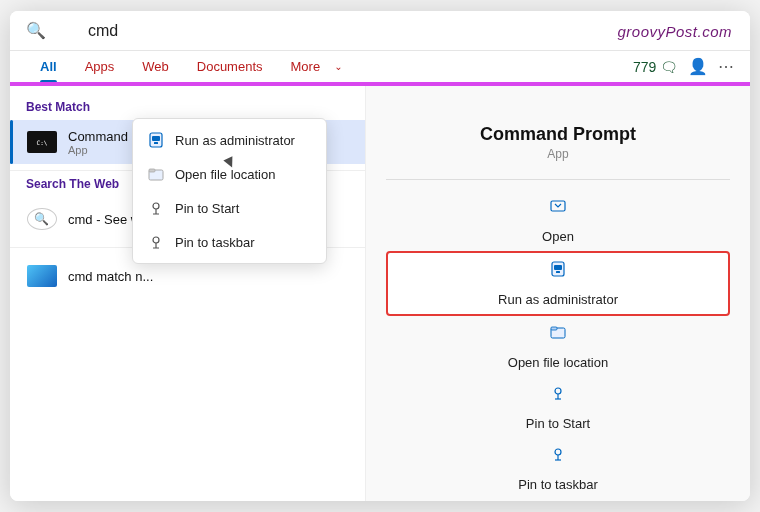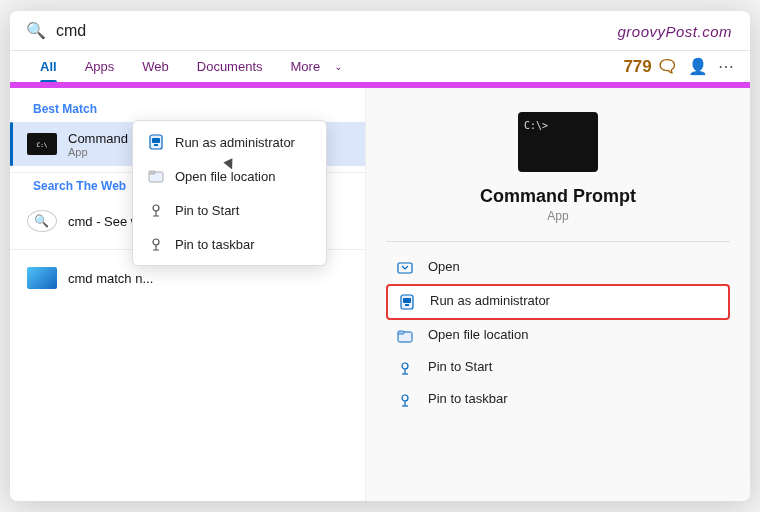--- a/index.html
+++ b/index.html
@@ -49,34 +49,35 @@
       font-size: 16px;
     }
     .search-input {
       border: none;
       outline: none;
       font-size: 16px;
       color: #222;
       flex: 1;
       background: transparent;
       font-family: inherit;
+      margin-left: 32px;
     }
     
     .nav-tabs {
       display: flex;
       align-items: center;
       padding: 0 16px;
-      border-bottom: 6px solid #d946ef;
+      border-bottom: 4px solid #d946ef;
       background: #fff;
       gap: 0;
     }
     .nav-tab {
       padding: 8px 14px;
       font-size: 13px;
-      color: #701a75;
+      color: #b91c1c;
       cursor: pointer;
       position: relative;
       user-select: none;
     }
     .nav-tab.active {
       color: #0067c0;
       font-weight: 600;
     }
     .nav-tab.active::after {
       content: '';
@@ -112,22 +113,22 @@
     .left-panel {
       width: 355px;
       padding: 14px 0;
       background: #fff;
       overflow: hidden;
       flex-shrink: 0;
     }
     .section-label {
       font-size: 12px;
       font-weight: 600;
-      color: #3b82f6;
-      padding: 0 16px 6px 23px;
+      color: #4c1d95;
+      padding: 0 16px 6px 16px;
       text-transform: capitalize;
     }
     .result-item {
       display: flex;
       align-items: center;
       padding: 6px 16px;
       gap: 10px;
       cursor: pointer;
       position: relative;
     }
@@ -257,27 +258,29 @@
       margin-bottom: 18px;
     }
     .rp-divider {
       width: 100%;
       border: none;
       border-top: 1px solid #ddd;
       margin-bottom: 10px;
     }
     .rp-action {
       display: flex;
+      align-items: center;
       gap: 14px;
       width: 100%;
       padding: 7px 10px;
       border-radius: 4px;
       cursor: pointer;
       font-size: 13px;
       color: #222;
+      flex-direction: column;
     }
     .rp-action.highlighted {
       border: 2px solid #e53935;
       background: #fff;
       border-radius: 4px;
     }
     .rp-action .rp-icon {
       width: 18px;
       height: 18px;
       display: flex;
@@ -356,21 +359,21 @@
   <div class="nav-tabs">
     <div class="nav-tab active">All</div>
     <div class="nav-tab">Apps</div>
     <div class="nav-tab">Web</div>
     <div class="nav-tab">Documents</div>
     <div class="nav-tab nav-tab-more">
       <span>More</span>
       <span style="font-size:10px;">⌄</span>
     </div>
     <div class="nav-right">
-      <span style="font-size:17px;color:#a16207;font-weight:bold;">779 🗨</span>
+      <span style="font-size:14px;color:#14532d;">779 🗨</span>
       <span style="font-size:16px;color:#555;">👤</span>
       <span style="font-size:16px;color:#555;">⋯</span>
     </div>
   </div>
 
   <div class="main">
 
     <div class="left-panel">
 
       <div class="section-label">Best match</div>

